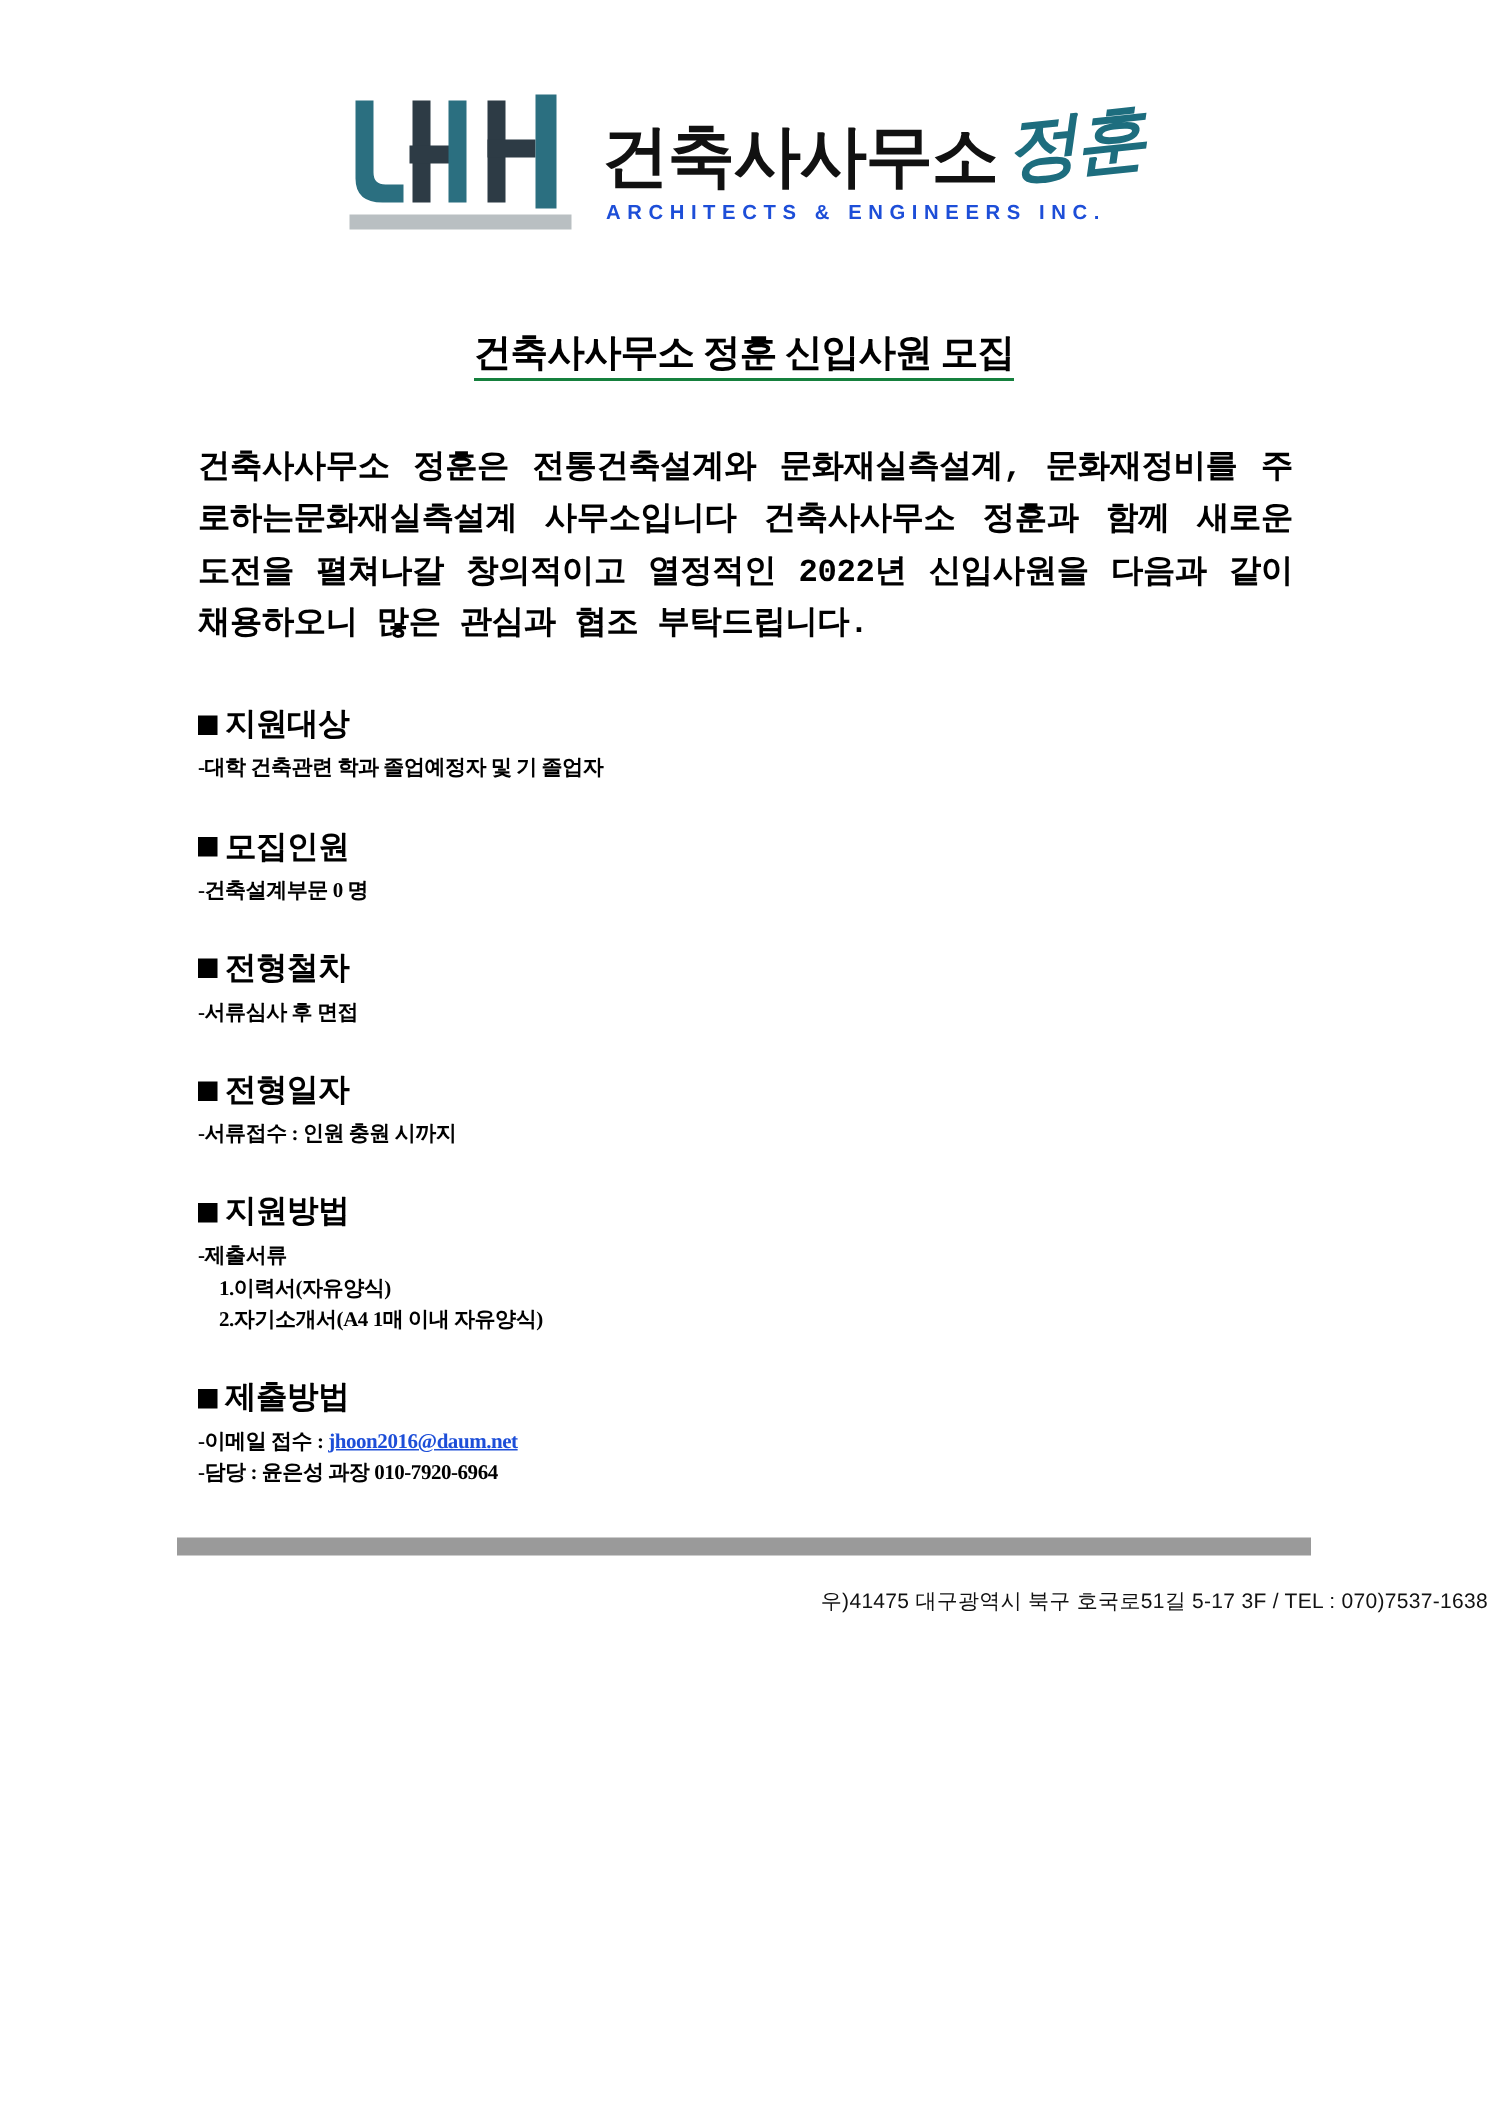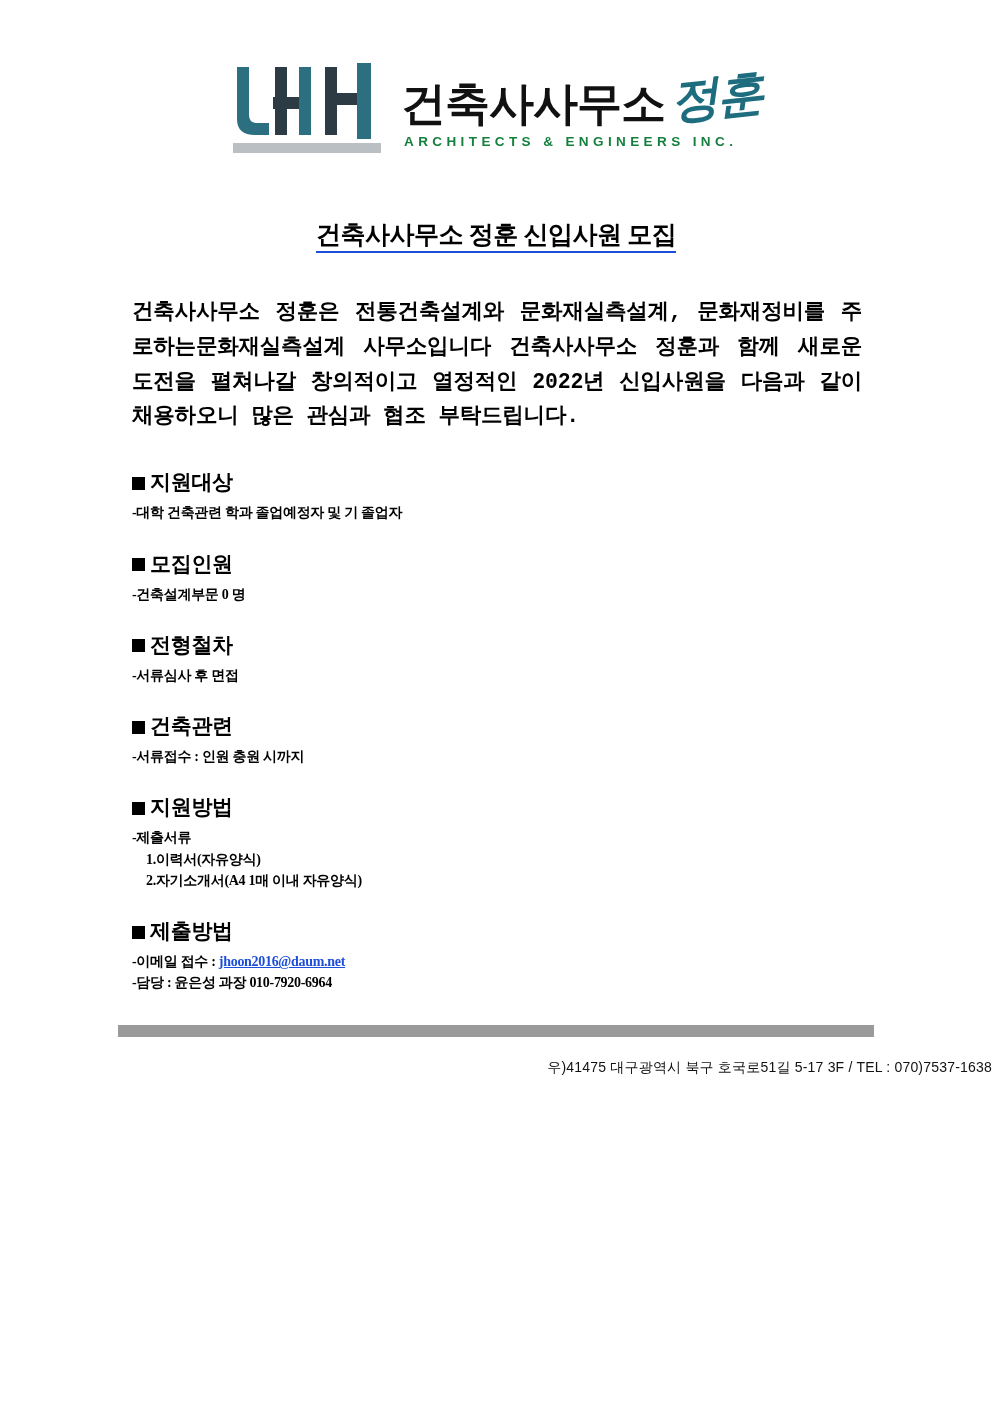--- a/index.html
+++ b/index.html
@@ -73,36 +73,36 @@
     color: #1d6d7e;
     line-height: 0.95;
     transform: rotate(-6deg) translateY(-6px);
     letter-spacing: -2px;
   }
   .logo-sub {
     font-family: "Liberation Sans", "DejaVu Sans", sans-serif;
     font-size: 13.5px;
     font-weight: 700;
     letter-spacing: 4.4px;
-    color: #15803d;
+    color: #1d4ed8;
     margin-top: 8px;
     margin-left: 3px;
   }
 
   
   .doc-title {
     text-align: center;
     font-size: 25px;
     font-weight: 700;
     letter-spacing: -0.5px;
     margin-top: 48px;
     margin-bottom: 0;
   }
   .doc-title span {
-    border-bottom: 2px solid #1d4ed8;
+    border-bottom: 2px solid #15803d;
     padding-bottom: 3px;
   }
 
   
   .intro {
     margin-top: 44px;
     font-size: 21.5px;
     line-height: 1.62;
     text-align: justify;
     text-justify: inter-character;
@@ -232,21 +232,21 @@
       <div class="section-head">
         <span class="bullet-square"></span>
         <span>전형철차</span>
       </div>
       <div class="section-line">-서류심사 후 면접</div>
     </div>
 
     <div class="section">
       <div class="section-head">
         <span class="bullet-square"></span>
-        <span>건축관련</span>
+        <span>전형일자</span>
       </div>
       <div class="section-line">-서류접수 : 인원 충원 시까지</div>
     </div>
 
     <div class="section">
       <div class="section-head">
         <span class="bullet-square"></span>
         <span>지원방법</span>
       </div>
       <div class="section-line">-제출서류</div>

